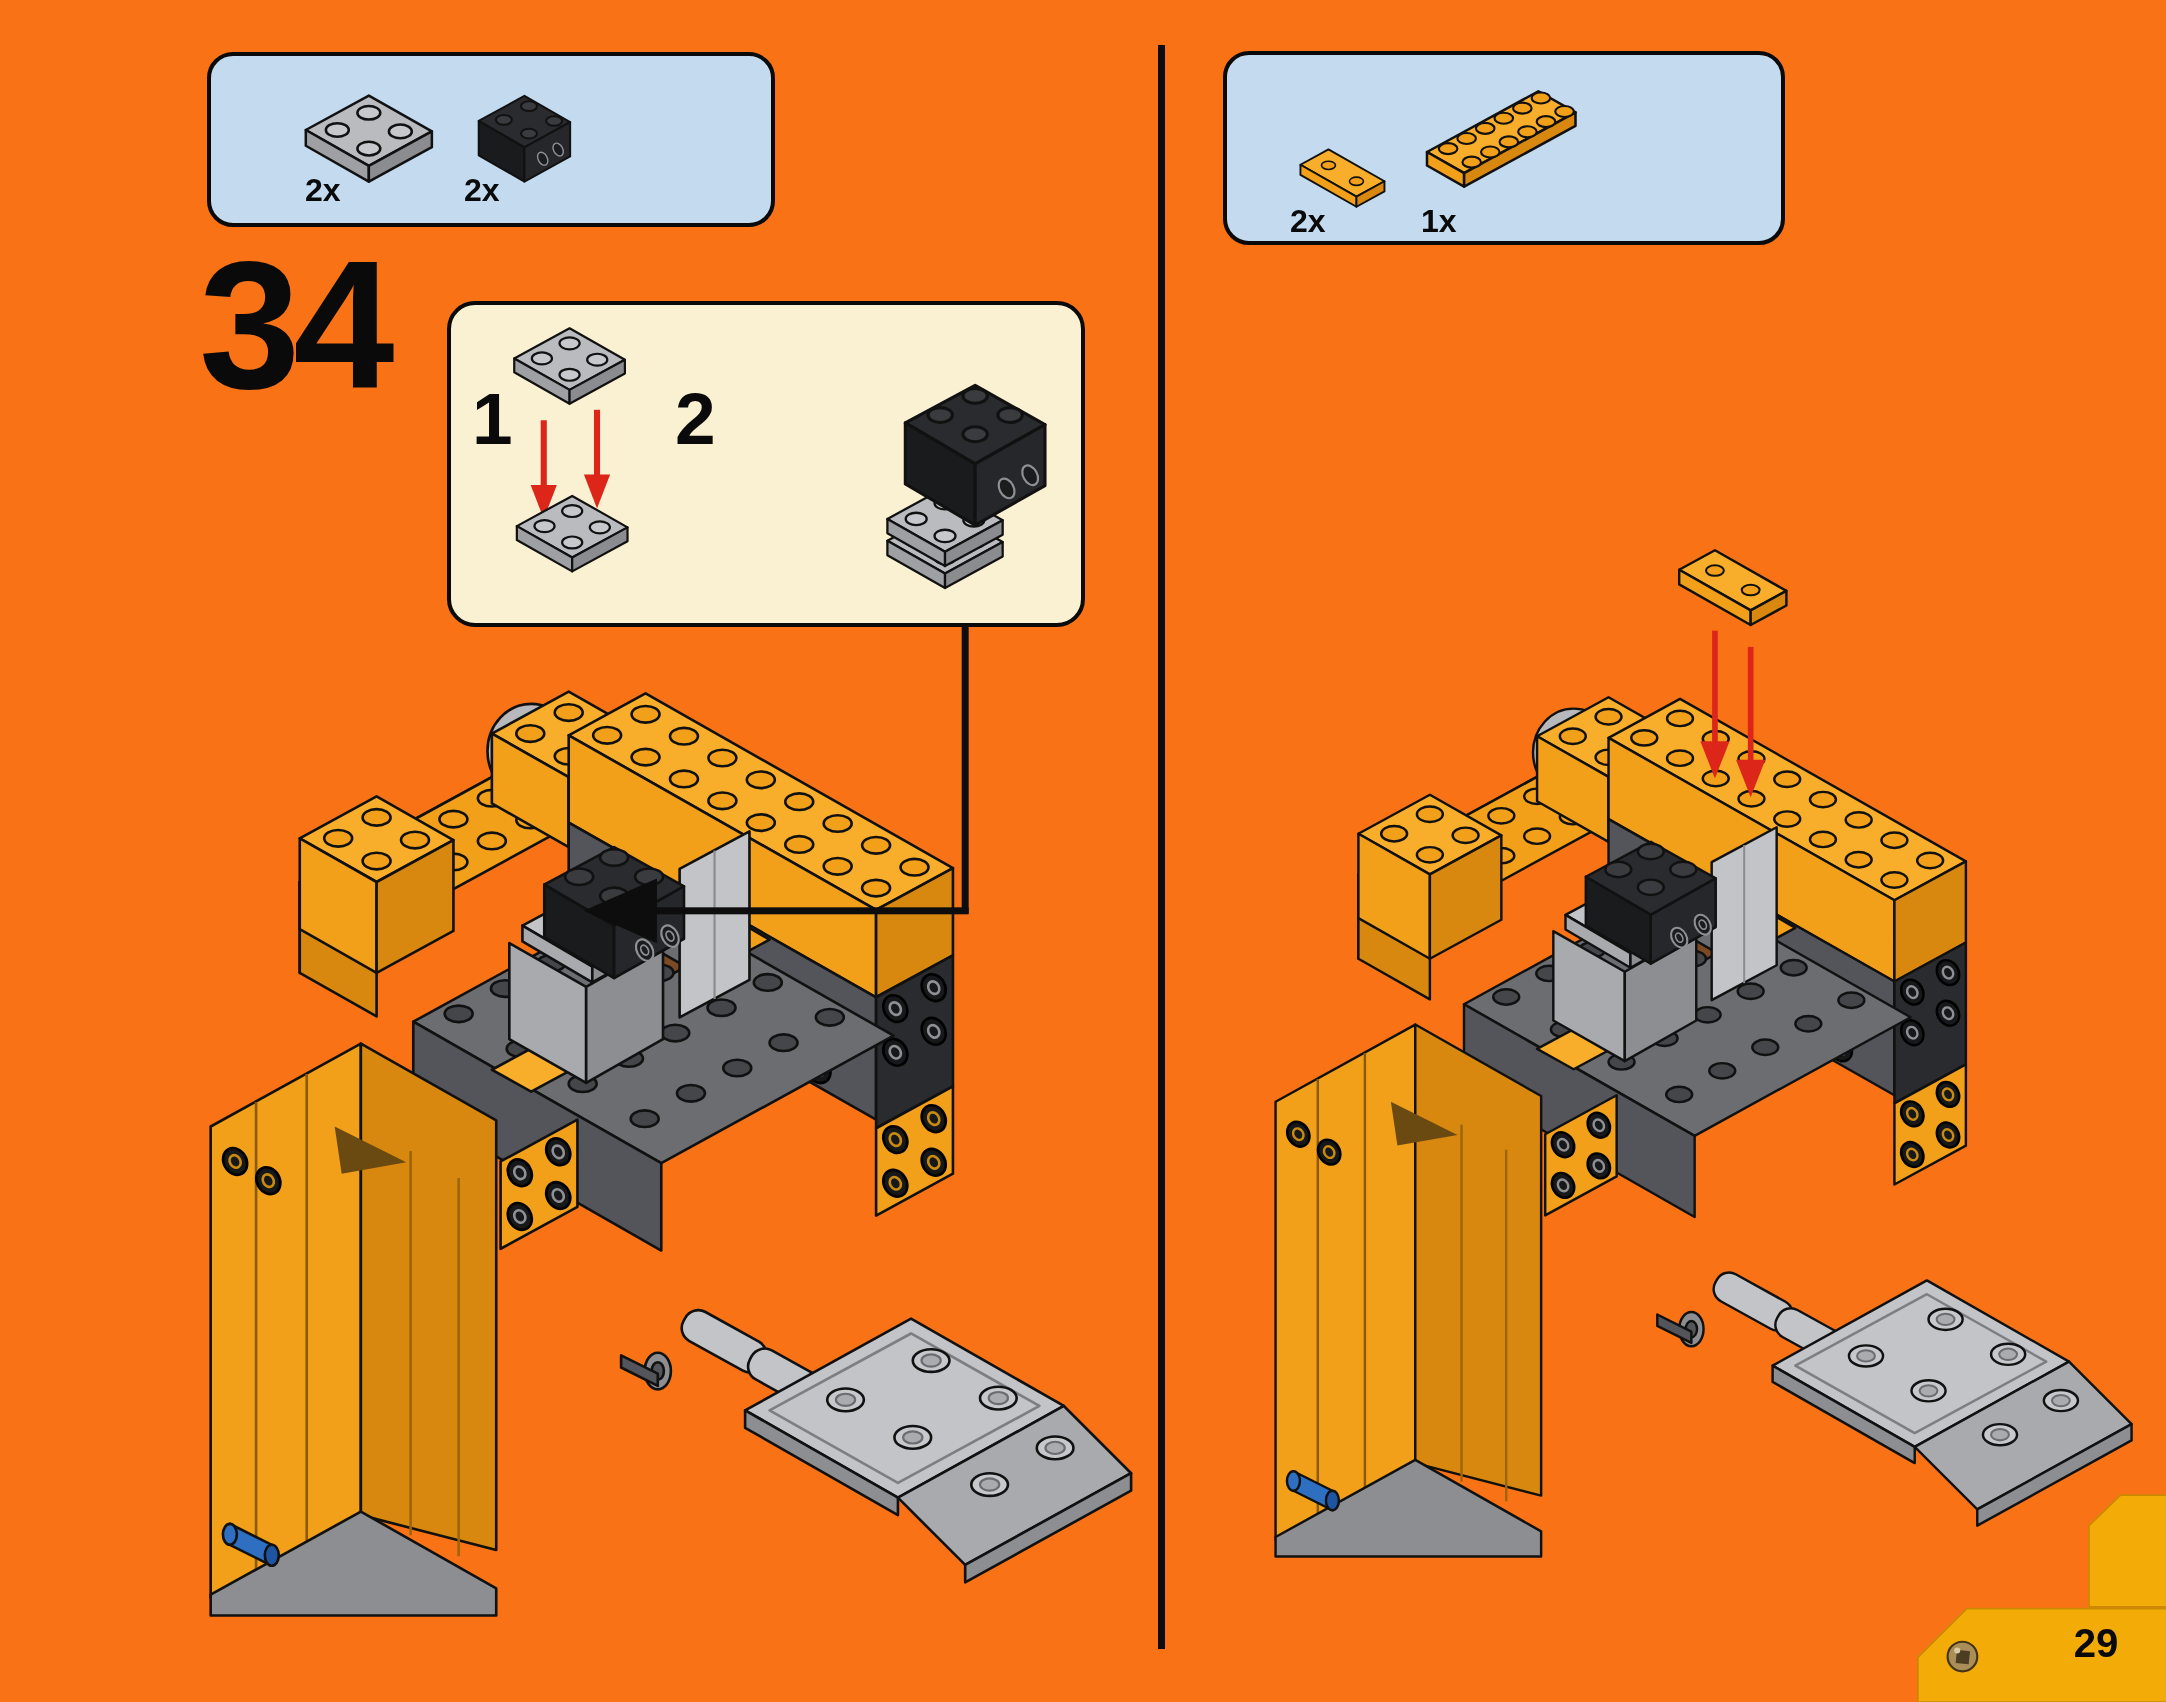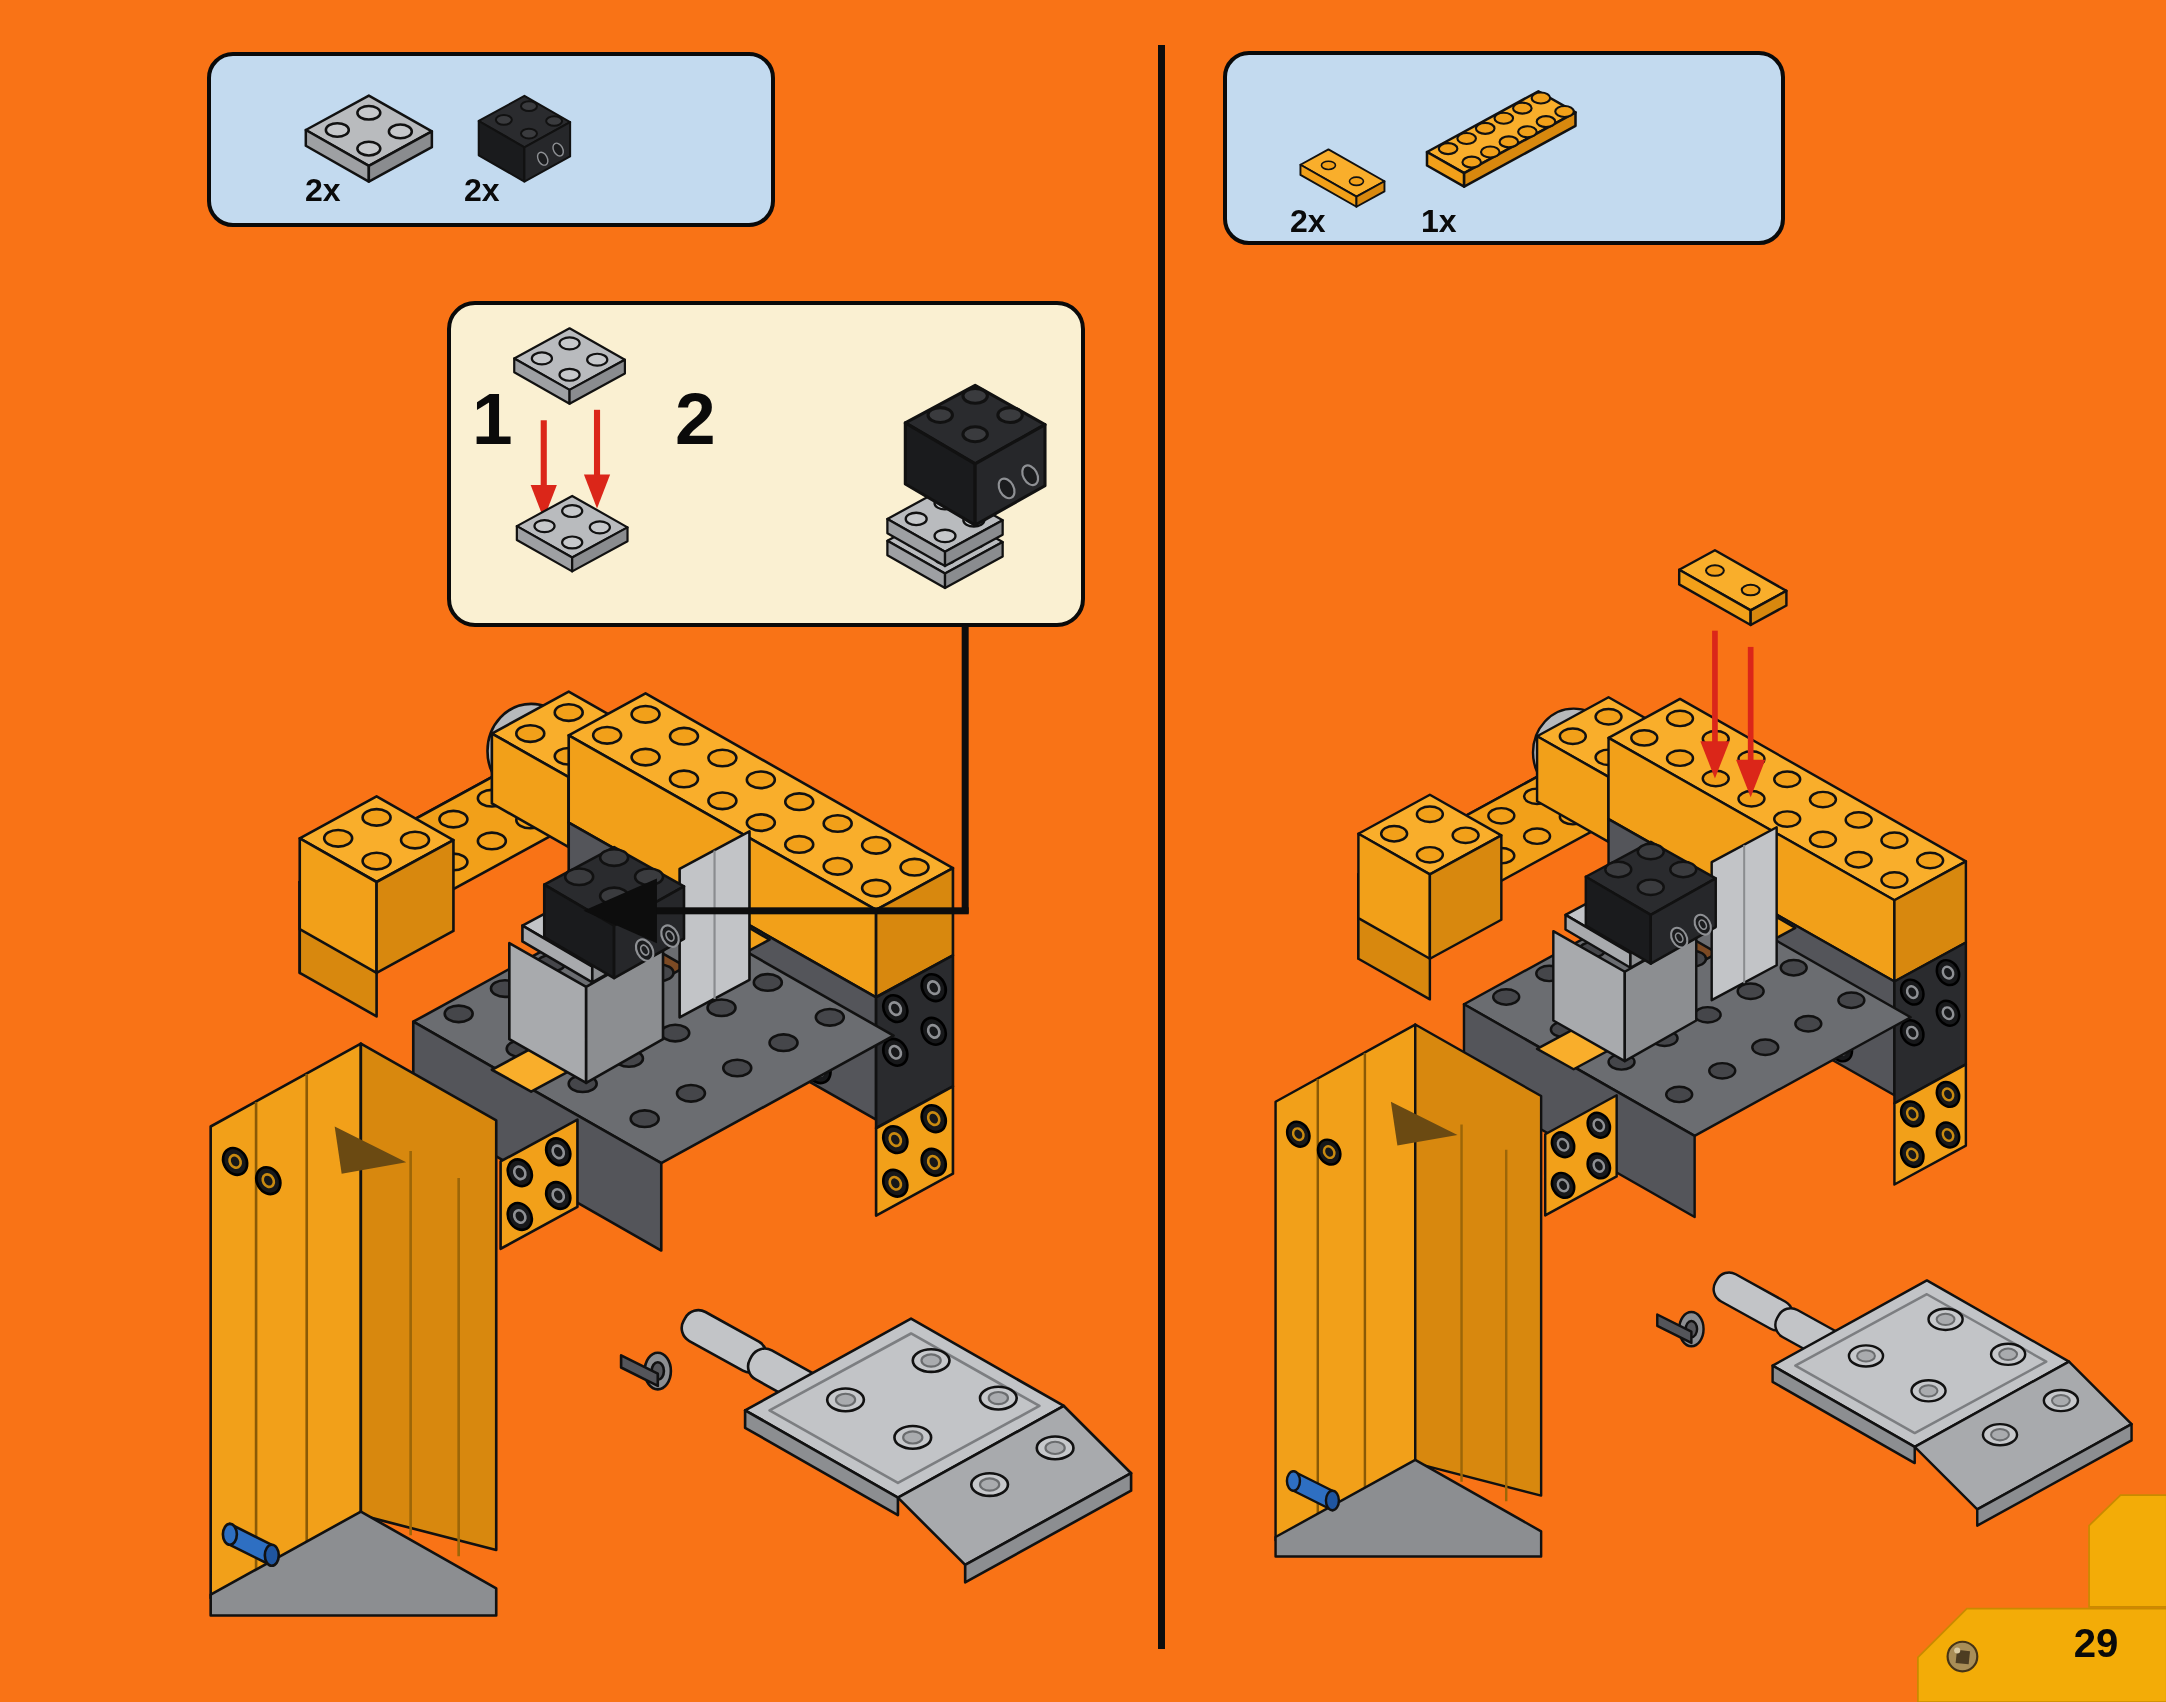--- a/index.html
+++ b/index.html
@@ -273,20 +273,21 @@
     <svg class="abs" style="left:87px;top:31px;" width="157" height="109" viewBox="0 0 200 140">
       <use href="#p22" transform="translate(0,0) scale(0.92)"></use>
     </svg>
     <div class="count" style="left:94px;top:118px;">2x</div>
     <svg class="abs" style="left:243px;top:24.5px;" width="157" height="118" viewBox="0 0 210 190">
       <use href="#bclip" transform="scale(0.92)"></use>
     </svg>
     <div class="count" style="left:253px;top:118px;">2x</div>
   </div>
 
+  <div class="stepnum" style="left:199px;top:234px;">34</div>
 
   <div class="substeps" style="left:447px;top:301px;width:638px;height:326px;">
     <div class="subnum" style="left:21px;top:77px;">1</div>
     <div class="subnum" style="left:224px;top:77px;">2</div>
     <svg class="abs" style="left:0;top:0;" width="630" height="317" viewBox="0 0 721 363">
 
       <use href="#p22" transform="translate(65,18) scale(0.72)"></use>
       <polygon points="102.5,132 109.5,132 109.5,208 102.5,208" class="f-red"></polygon>
       <polygon points="91,206 121,206 106,245" class="f-red"></polygon>
       <polygon points="163.5,120 170.5,120 170.5,196 163.5,196" class="f-red"></polygon>

